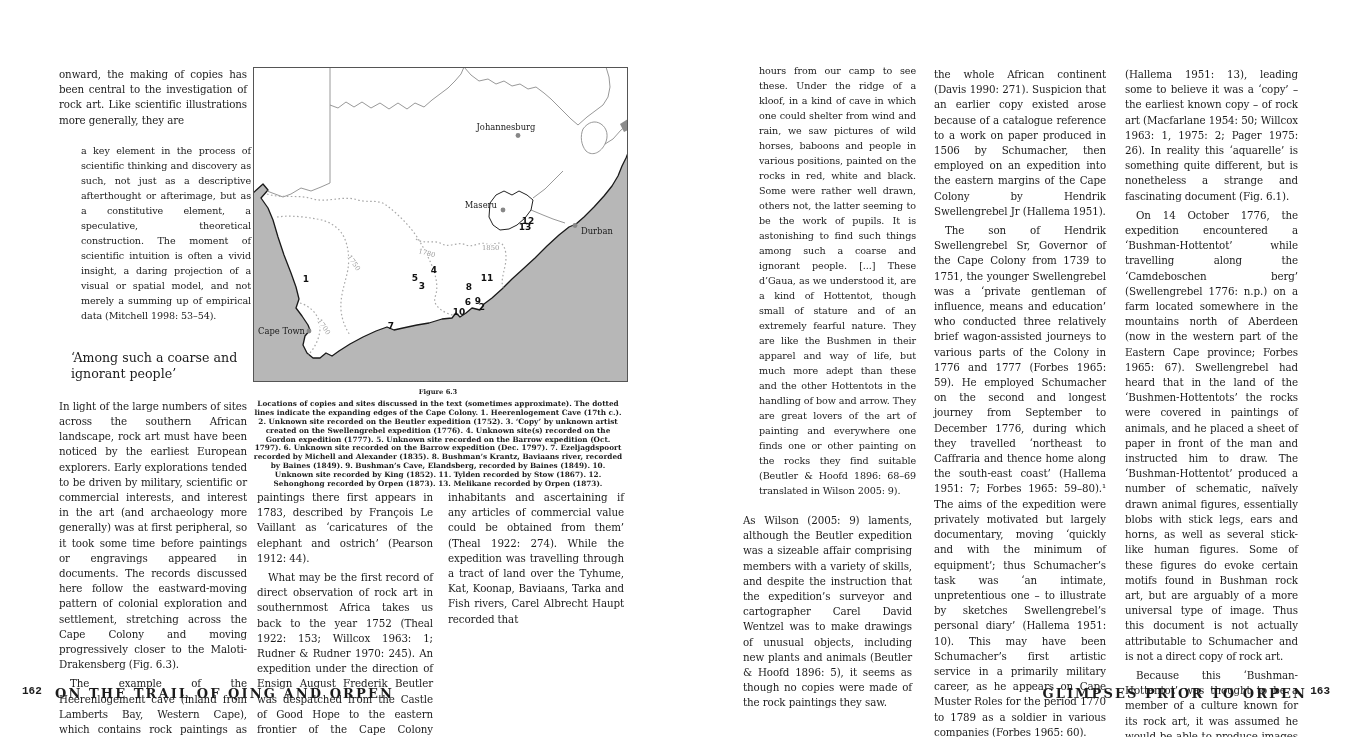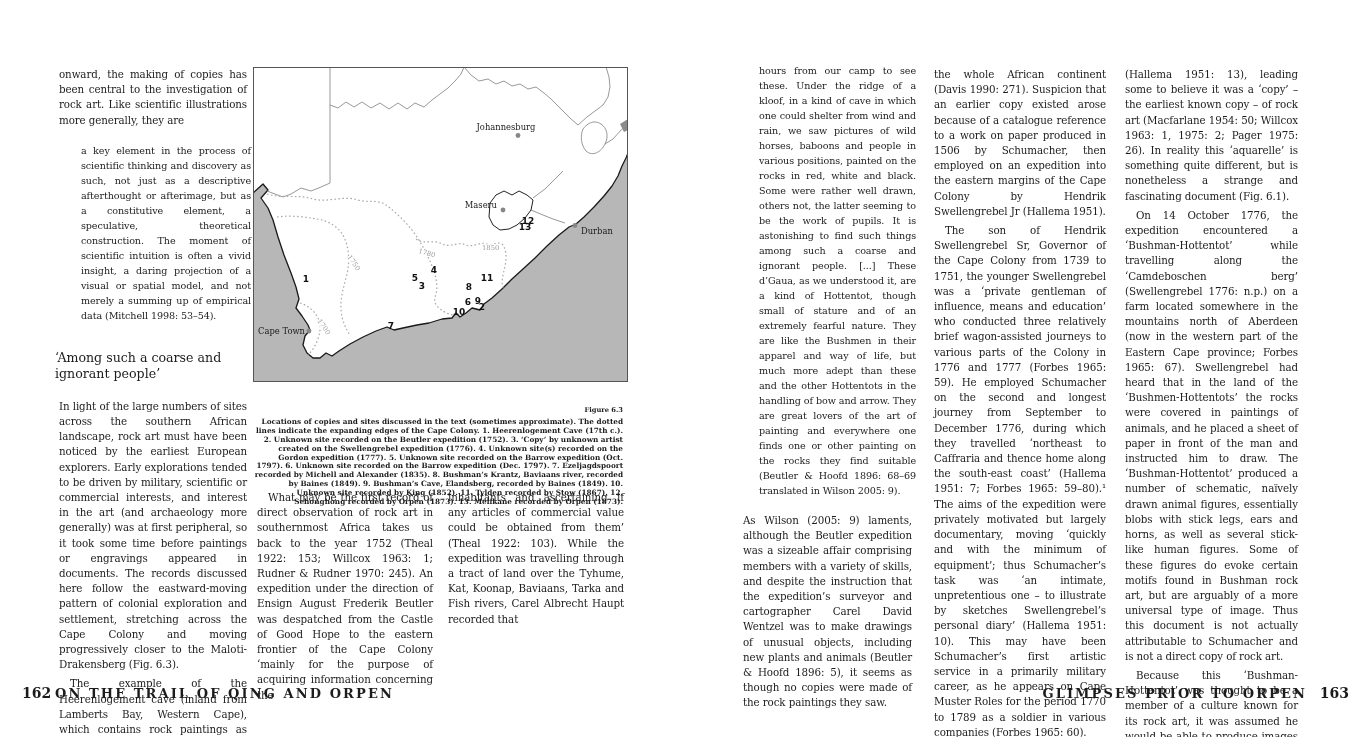--- a/index.html
+++ b/index.html
@@ -15,31 +15,30 @@
   .para { margin:4px; }
   .para.indent { text-indent:11px; }
   .quote {
     font-size:9.6px; line-height:15px; text-align:justify;
     margin:15px 0 15px 26px;
   }
   .quote.narrow { margin-left:10px; }
   .quote.flush-top { margin-top:0;margin-left:20px; }
   .sec-heading {
     font-size:12.6px; font-weight:normal; line-height:16.5px;
-    margin:27px 0 16px 0; text-align:left; letter-spacing:0;
+    margin:27px 0 16px 16px; text-align:left; letter-spacing:0;
   }
   .figure-wrap { position:absolute; left:253px; top:67px; width:375px; height:315px; }
   .fig-caption {
     position:absolute; left:253px; top:388px; width:370px;
-    font-size:7.3px; font-weight:bold; line-height:8.9px; text-align:right;
+    font-size:7.3px; font-weight:bold; line-height:8.9px; text-align:center;
     letter-spacing:0;
-    margin-top:18px;
   }
   .fig-label { display:block; font-size:6.7px; margin-bottom:3px; }
-  .folio { position:absolute; top:685px; font-size:14px; font-weight:bold; }
+  .folio { position:absolute; top:685px; font-size:11px; font-weight:bold;font-family:Liberation Mono, monospace; }
   .runhead {
     position:absolute; top:686px; font-size:13px; font-weight:bold;
     letter-spacing:2.1px;
   }
   
   .city-label { font-family:"DejaVu Serif","Liberation Serif",serif; font-size:8.4px; fill:#1a1a1a; }
   .site-num { font-family:"DejaVu Sans","Liberation Sans",sans-serif; font-size:9px; font-weight:bold; fill:#111; }
   .contour-label {
     font-family:"DejaVu Serif","Liberation Serif",serif; font-size:6.8px; fill:#9a9a9a;
     paint-order:stroke; stroke:#ffffff; stroke-width:2px;
@@ -113,25 +112,26 @@
       <text x="272" y="163" text-anchor="middle" class="site-num">13</text>
     </svg>
 </div>
 
 <div class="fig-caption">
   <span class="fig-label">Figure 6.3</span>
   <span>Locations of copies and sites discussed in the text (sometimes approximate). The dotted lines indicate the expanding edges of the Cape Colony. 1. Heerenlogement Cave (17th c.). 2. Unknown site recorded on the Beutler expedition (1752). 3. ‘Copy’ by unknown artist created on the Swellengrebel expedition (1776). 4. Unknown site(s) recorded on the Gordon expedition (1777). 5. Unknown site recorded on the Barrow expedition (Oct. 1797). 6. Unknown site recorded on the Barrow expedition (Dec. 1797). 7. Ezeljagdspoort recorded by Michell and Alexander (1835). 8. Bushman’s Krantz, Baviaans river, recorded by Baines (1849). 9. Bushman’s Cave, Elandsberg, recorded by Baines (1849). 10. Unknown site recorded by King (1852). 11. Tylden recorded by Stow (1867). 12. Sehonghong recorded by Orpen (1873). 13. Melikane recorded by Orpen (1873).</span>
 </div>
 
 <div class="col" style="left:253px; top:486px; width:184px;">
+  <p class="para">paintings there first appears in 1783, described by François Le Vaillant as ‘caricatures of the elephant and ostrich’ (Pearson 1912: 44).</p>
   <p class="para indent">What may be the first record of direct observation of rock art in southernmost Africa takes us back to the year 1752 (Theal 1922: 153; Willcox 1963: 1; Rudner &amp; Rudner 1970: 245). An expedition under the direction of Ensign August Frederik Beutler was despatched from the Castle of Good Hope to the eastern frontier of the Cape Colony ‘mainly for the purpose of acquiring information concerning the</p>
 </div>
 
 <div class="col" style="left:444px; top:486px; width:184px;">
-  <p class="para">inhabitants and ascertaining if any articles of commercial value could be obtained from them’ (Theal 1922: 103). While the expedition was travelling through a tract of land over the Tyhume, Kat, Koonap, Baviaans, Tarka and Fish rivers, Carel Albrecht Haupt recorded that</p>
+  <p class="para">inhabitants and ascertaining if any articles of commercial value could be obtained from them’ (Theal 1922: 274). While the expedition was travelling through a tract of land over the Tyhume, Kat, Koonap, Baviaans, Tarka and Fish rivers, Carel Albrecht Haupt recorded that</p>
 </div>
 
 <div class="folio" style="left:22px;">162</div>
 <div class="runhead" style="left:55px;">ON THE TRAIL OF QING AND ORPEN</div>
 
 <div class="col" style="left:739px; top:63px; width:177px;">
   <div class="quote narrow flush-top">hours from our camp to see these. Under the ridge of a kloof, in a kind of cave in which one could shelter from wind and rain, we saw pictures of wild horses, baboons and people in various positions, painted on the rocks in red, white and black. Some were rather well drawn, others not, the latter seeming to be the work of pupils. It is astonishing to find such things among such a coarse and ignorant people. [...] These d’Gaua, as we understood it, are a kind of Hottentot, though small of stature and of an extremely fearful nature. They are like the Bushmen in their apparel and way of life, but much more adept than these and the other Hottentots in the handling of bow and arrow. They are great lovers of the art of painting and everywhere one finds one or other painting on the rocks they find suitable (Beutler &amp; Hoofd 1896: 68–69 translated in Wilson 2005: 9).</div>
   <p class="para">As Wilson (2005: 9) laments, although the Beutler expedition was a sizeable affair comprising members with a variety of skills, and despite the instruction that the expedition’s surveyor and cartographer Carel David Wentzel was to make drawings of unusual objects, including new plants and animals (Beutler &amp; Hoofd 1896: 5), it seems as though no copies were made of the rock paintings they saw.</p>
   <h2 class="sec-heading">What animals are they supposed to be?</h2>
 
@@ -144,13 +144,13 @@
 
 </div>
 
 <div class="col" style="left:1121px; top:63px; width:181px;">
   <p class="para">(Hallema 1951: 13), leading some to believe it was a ‘copy’ – the earliest known copy – of rock art (Macfarlane 1954: 50; Willcox 1963: 1, 1975: 2; Pager 1975: 26). In reality this ‘aquarelle’ is something quite different, but is nonetheless a strange and fascinating document (Fig. 6.1).</p>
   <p class="para indent">On 14 October 1776, the expedition encountered a ‘Bushman-Hottentot’ while travelling along the ‘Camdeboschen berg’ (Swellengrebel 1776: n.p.) on a farm located somewhere in the mountains north of Aberdeen (now in the western part of the Eastern Cape province; Forbes 1965: 67). Swellengrebel had heard that in the land of the ‘Bushmen-Hottentots’ the rocks were covered in paintings of animals, and he placed a sheet of paper in front of the man and instructed him to draw. The ‘Bushman-Hottentot’ produced a number of schematic, naïvely drawn animal figures, essentially blobs with stick legs, ears and horns, as well as several stick-like human figures. Some of these figures do evoke certain motifs found in Bushman rock art, but are arguably of a more universal type of image. Thus this document is not actually attributable to Schumacher and is not a direct copy of rock art.</p>
   <p class="para indent"><span>Because this ‘Bushman-Hottentot’ was thought to be a member of a culture known for its rock art, it was assumed he would be able to produce images representative of this practice; however, his drawing shows that he was not an experienced image-maker, in ink and paper at any rate, and probably not in any ‘traditional’ rock art media either. The figures are for the most part quite generic and reminiscent of those published in </span></p>
 </div>
 
 <div class="runhead" style="right:54px; letter-spacing:2.1px;">GLIMPSES PRIOR TO ORPEN</div>
-<div class="folio" style="right:12px;">163</div>
+<div class="folio" style="right:31px;">163</div>
 
 </body></html>

